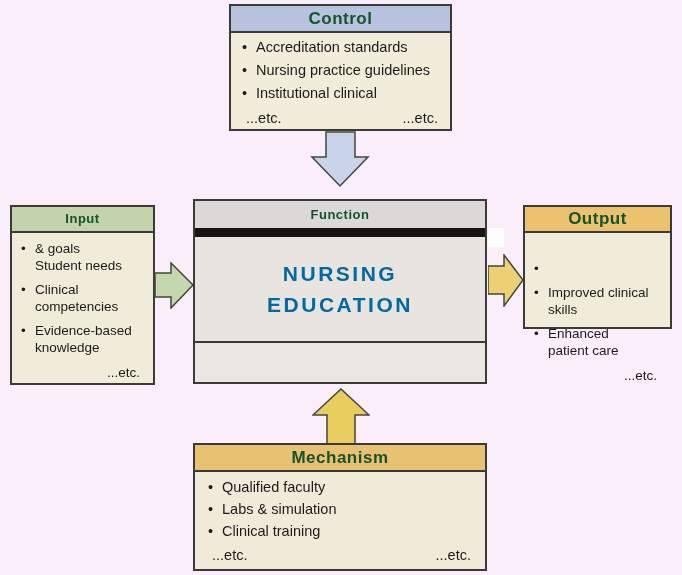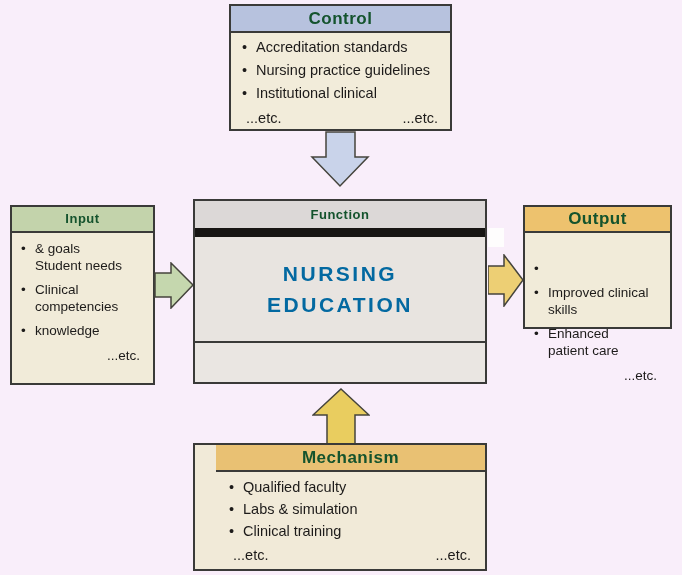--- a/index.html
+++ b/index.html
@@ -48,21 +48,21 @@
   .function-strip { flex: 1 1 auto; background: #eae6e2; }
   
   .input-box { left: 10px; top: 205px; width: 145px; height: 180px; }
   .input-box .box-header { background: #c3d3ab; height: 24px; font-size: 13px; line-height: 24px; }
   .side-body { padding: 7px 7px 0 9px; font-size: 13.5px; line-height: 17px; }
   .side-body .item { margin-bottom: 7px; }
   
   .output-box { left: 523px; top: 205px; width: 149px; height: 124px; gap: 20px; }
   .output-box .box-header { background: #edc26e; height: 24px; font-size: 17px; line-height: 24px; }
   
-  .mechanism-box { left: 193px; top: 443px; width: 294px; height: 128px; background: #f1ead8; padding-left: 21px; }
+  .mechanism-box { left: 193px; top: 443px; width: 294px; height: 128px; background: #f1ead8; }
   .mechanism-box .box-header { background: #e9c173; height: 25px; font-size: 17px; line-height: 25px; }
   .mechanism-body { padding: 7px 10px 0 13px; font-size: 14.5px; }
   .mechanism-body .item { margin-bottom: 6px; }
   
   .item { display: flex; align-items: flex-start; }
   .bullet { flex: 0 0 auto; width: 14px; text-align: left; font-size: 1em; }
   .lines { flex: 1 1 auto; }
   .etc-row { display: flex; justify-content: space-between; padding: 2px 4px 0 4px; }
   .etc-right-only { text-align: right; padding: 1px 6px 0 0; }
   
@@ -120,20 +120,21 @@
       <div class="item">
         <span class="bullet">•</span>
         <div class="lines">
           <div>Clinical</div>
           <div>competencies</div>
         </div>
       </div>
       <div class="item">
         <span class="bullet">•</span>
         <div class="lines">
+          <div>Evidence-based</div>
           <div>knowledge</div>
         </div>
       </div>
       <div class="etc-right-only">...etc.</div>
     </div>
   </div>
 
   <svg class="arrow" style="left:154px; top:262px;" width="41" height="47">
     <polygon points="1,11 17,11 17,1 39,23 17,46 17,35 1,35" fill="#c5d7ae" stroke="#45443c" stroke-width="1.5"></polygon>
   </svg>

